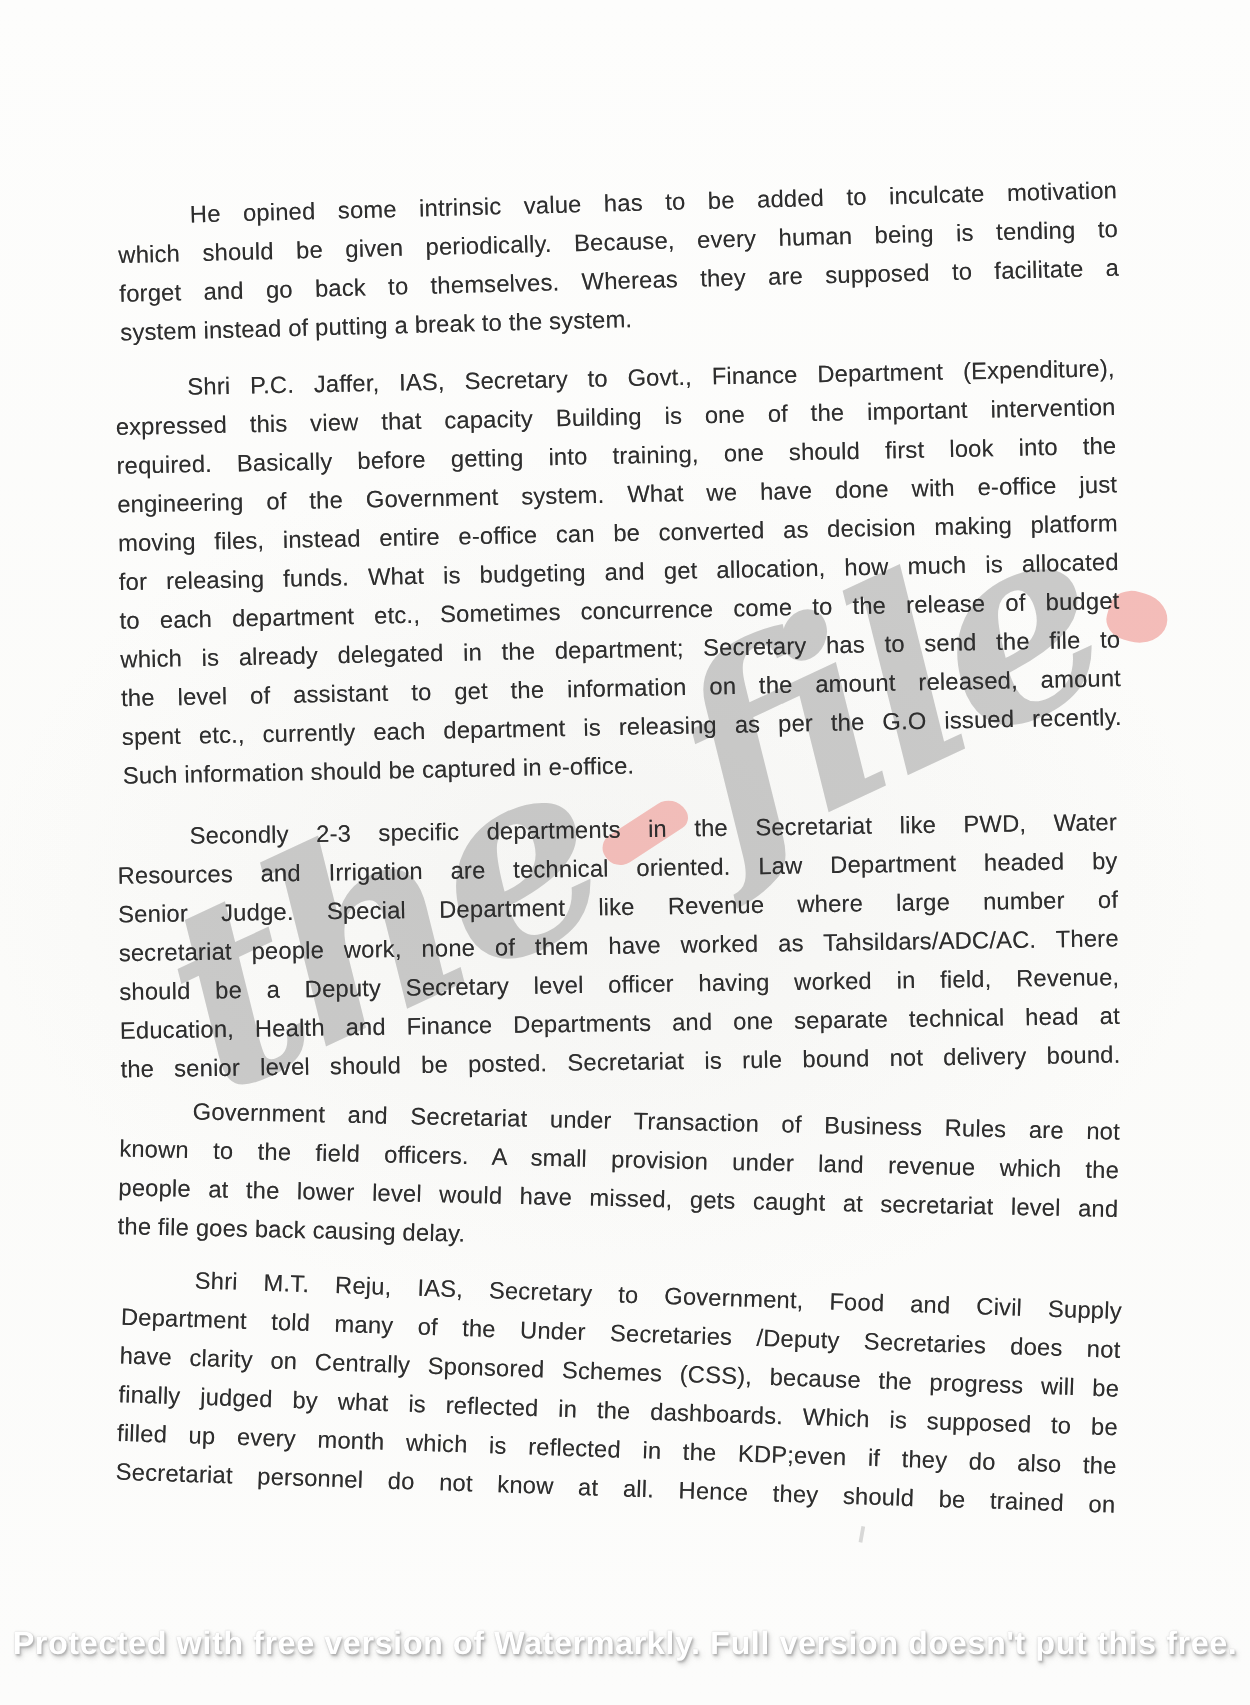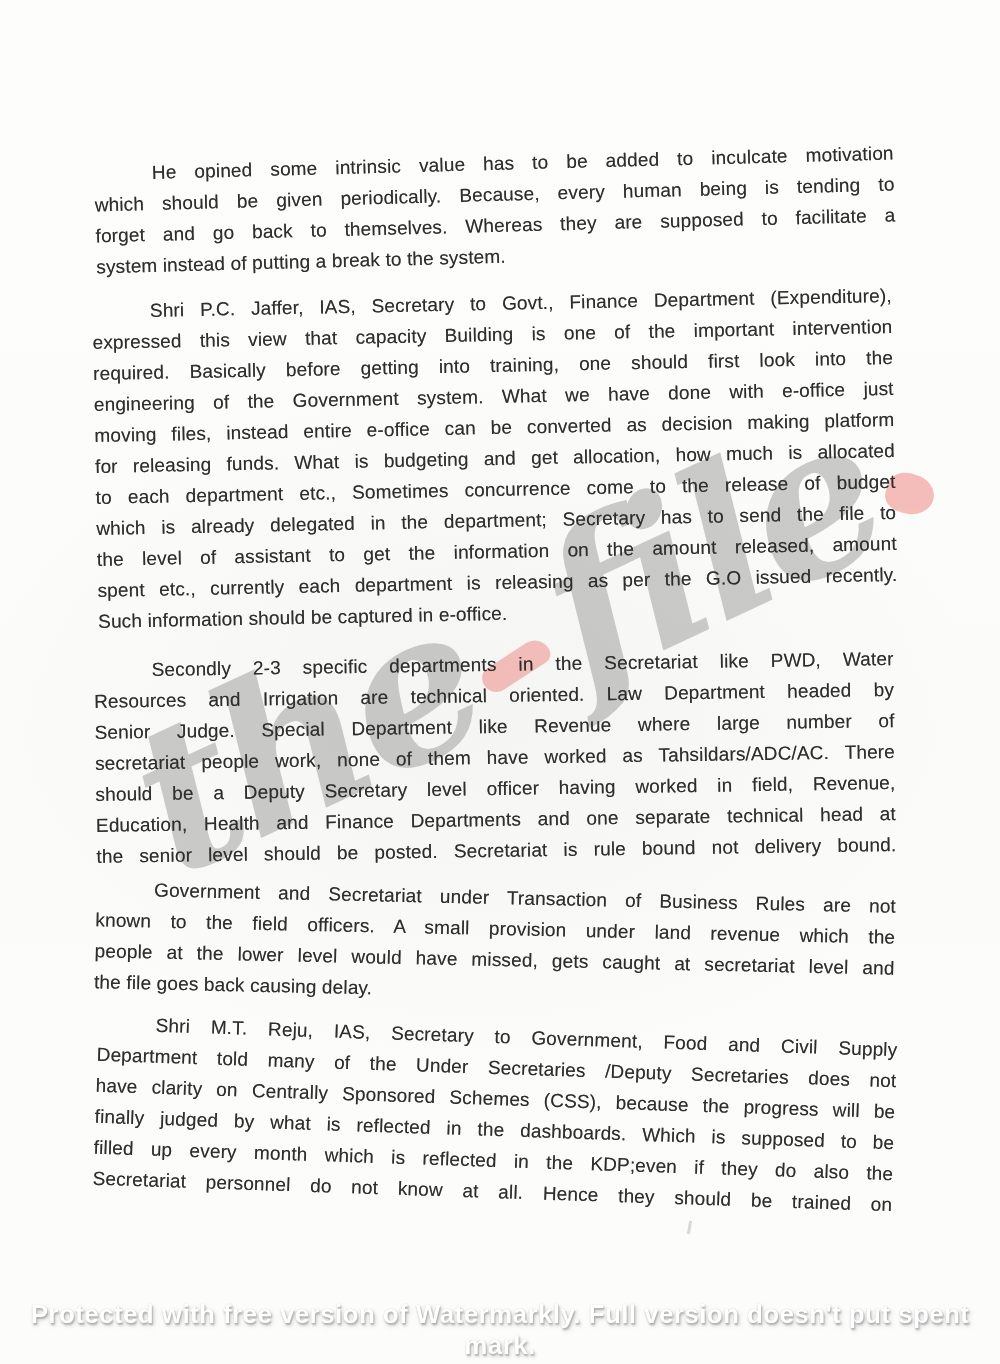--- a/index.html
+++ b/index.html
@@ -167,16 +167,16 @@
         <div class="line">have clarity on Centrally Sponsored Schemes (CSS), because the progress will be</div>
         <div class="line">finally judged by what is reflected in the dashboards.  Which is supposed to be</div>
         <div class="line">filled up every month which is reflected in the KDP;even if they do also the</div>
         <div class="line">Secretariat personnel do not know at all.  Hence they should be trained on</div>
       </div>
     </main>
 
   <div class="artifact-tick"></div>
 
   <div class="footer-banner">
-    <span>Protected with free version of Watermarkly. Full version doesn't put spent mark.</span>
+    <span>Protected with free version of Watermarkly. Full version doesn't put this free.</span>
   </div>
 
 </div>
 
 </body></html>

